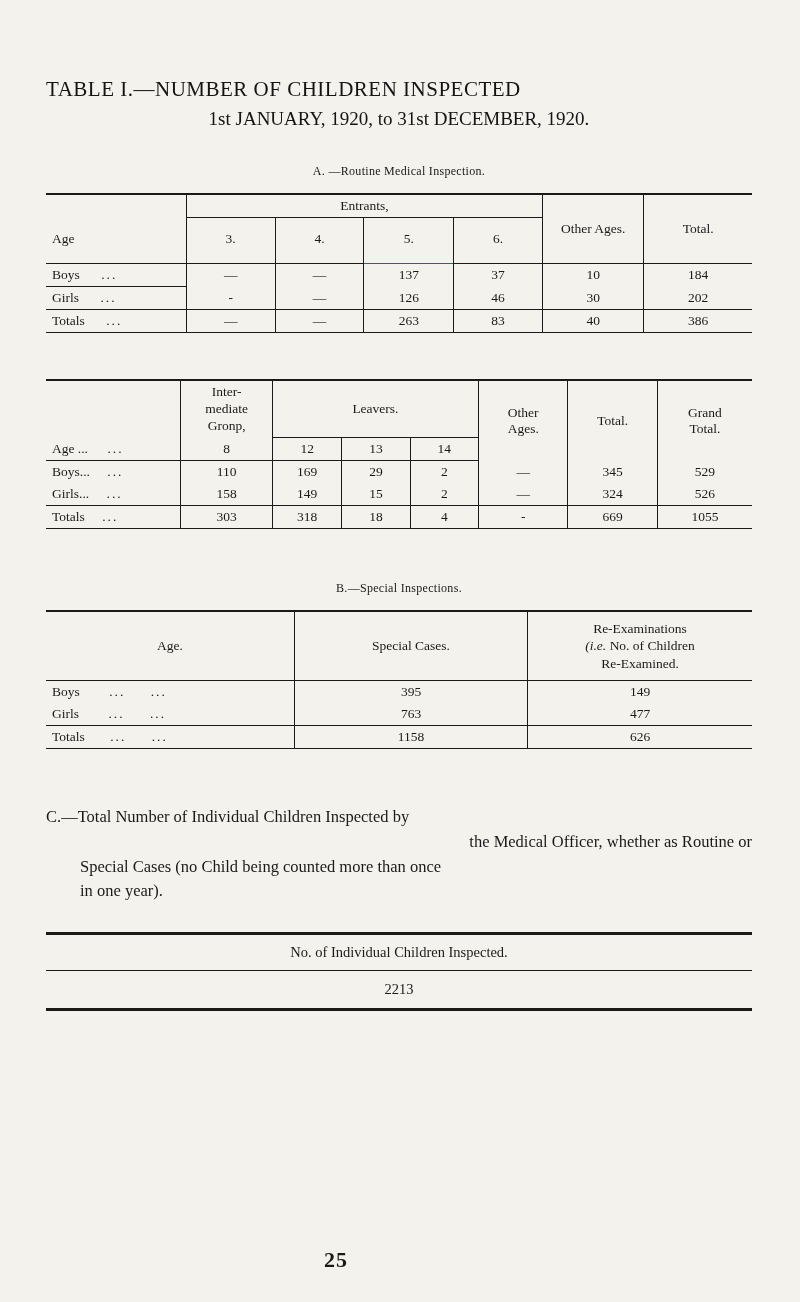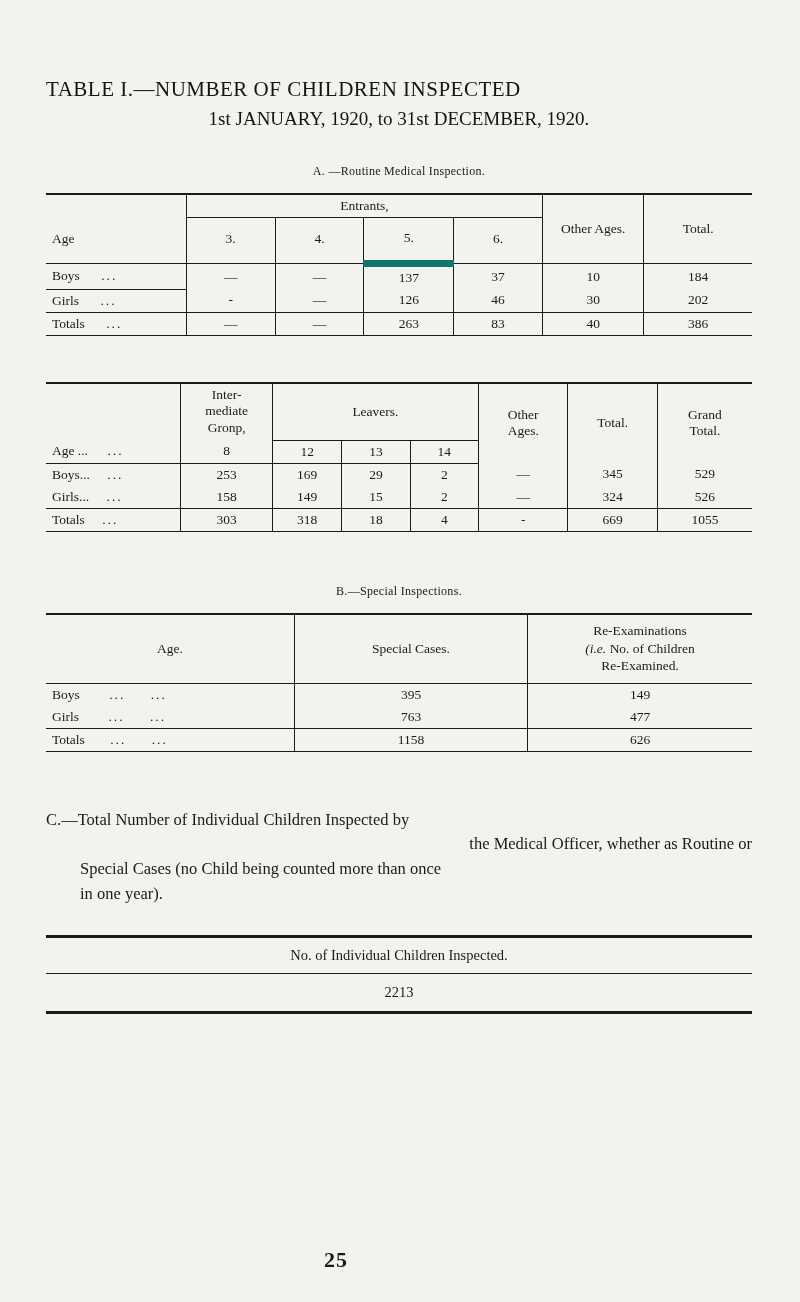--- a/index.html
+++ b/index.html
@@ -158,21 +158,21 @@
         <td class="numcol ctr vline-l" style="padding-bottom:6px;">5.</td>
         <td class="numcol ctr vline-l" style="padding-bottom:6px;">6.</td>
       </tr>
       <tr>
         <td class="lft line" style="border-top:1px solid #1a1a1a;">
           <span>Boys</span>
           <span class="dots" style="margin-left:18px;">...</span>
         </td>
         <td class="ctr vline-l" style="border-top:1px solid #1a1a1a;">—</td>
         <td class="ctr vline-l" style="border-top:1px solid #1a1a1a;">—</td>
-        <td class="ctr vline-l" style="border-top:7px solid #0f766e;">137</td>
+        <td class="ctr vline-l" style="border-top:1px solid #0f766e;">137</td>
         <td class="ctr vline-l" style="border-top:1px solid #1a1a1a;">37</td>
         <td class="ctr vline-l" style="border-top:1px solid #1a1a1a;">10</td>
         <td class="ctr vline-l" style="border-top:1px solid #1a1a1a;">184</td>
       </tr>
       <tr>
         <td class="lft">
           <span>Girls</span>
           <span class="dots" style="margin-left:18px;">...</span>
         </td>
         <td class="ctr vline-l">-</td>
@@ -225,21 +225,21 @@
         <td class="ctr vline-l line">8</td>
         <td class="ctr vline-l line" style="width:64px;margin-top:43px;">12</td>
         <td class="ctr vline-l line" style="width:64px;">13</td>
         <td class="ctr vline-l line" style="width:64px;">14</td>
       </tr>
       <tr>
         <td class="lft">
           <span>Boys...</span>
           <span class="dots" style="margin-left:14px;">...</span>
         </td>
-        <td class="ctr vline-l">253</td>
+        <td class="ctr vline-l">110</td>
         <td class="ctr vline-l">169</td>
         <td class="ctr vline-l">29</td>
         <td class="ctr vline-l">2</td>
         <td class="ctr vline-l">—</td>
         <td class="ctr vline-l">345</td>
         <td class="ctr vline-l">529</td>
       </tr>
       <tr>
         <td class="lft">
           <span>Girls...</span>

